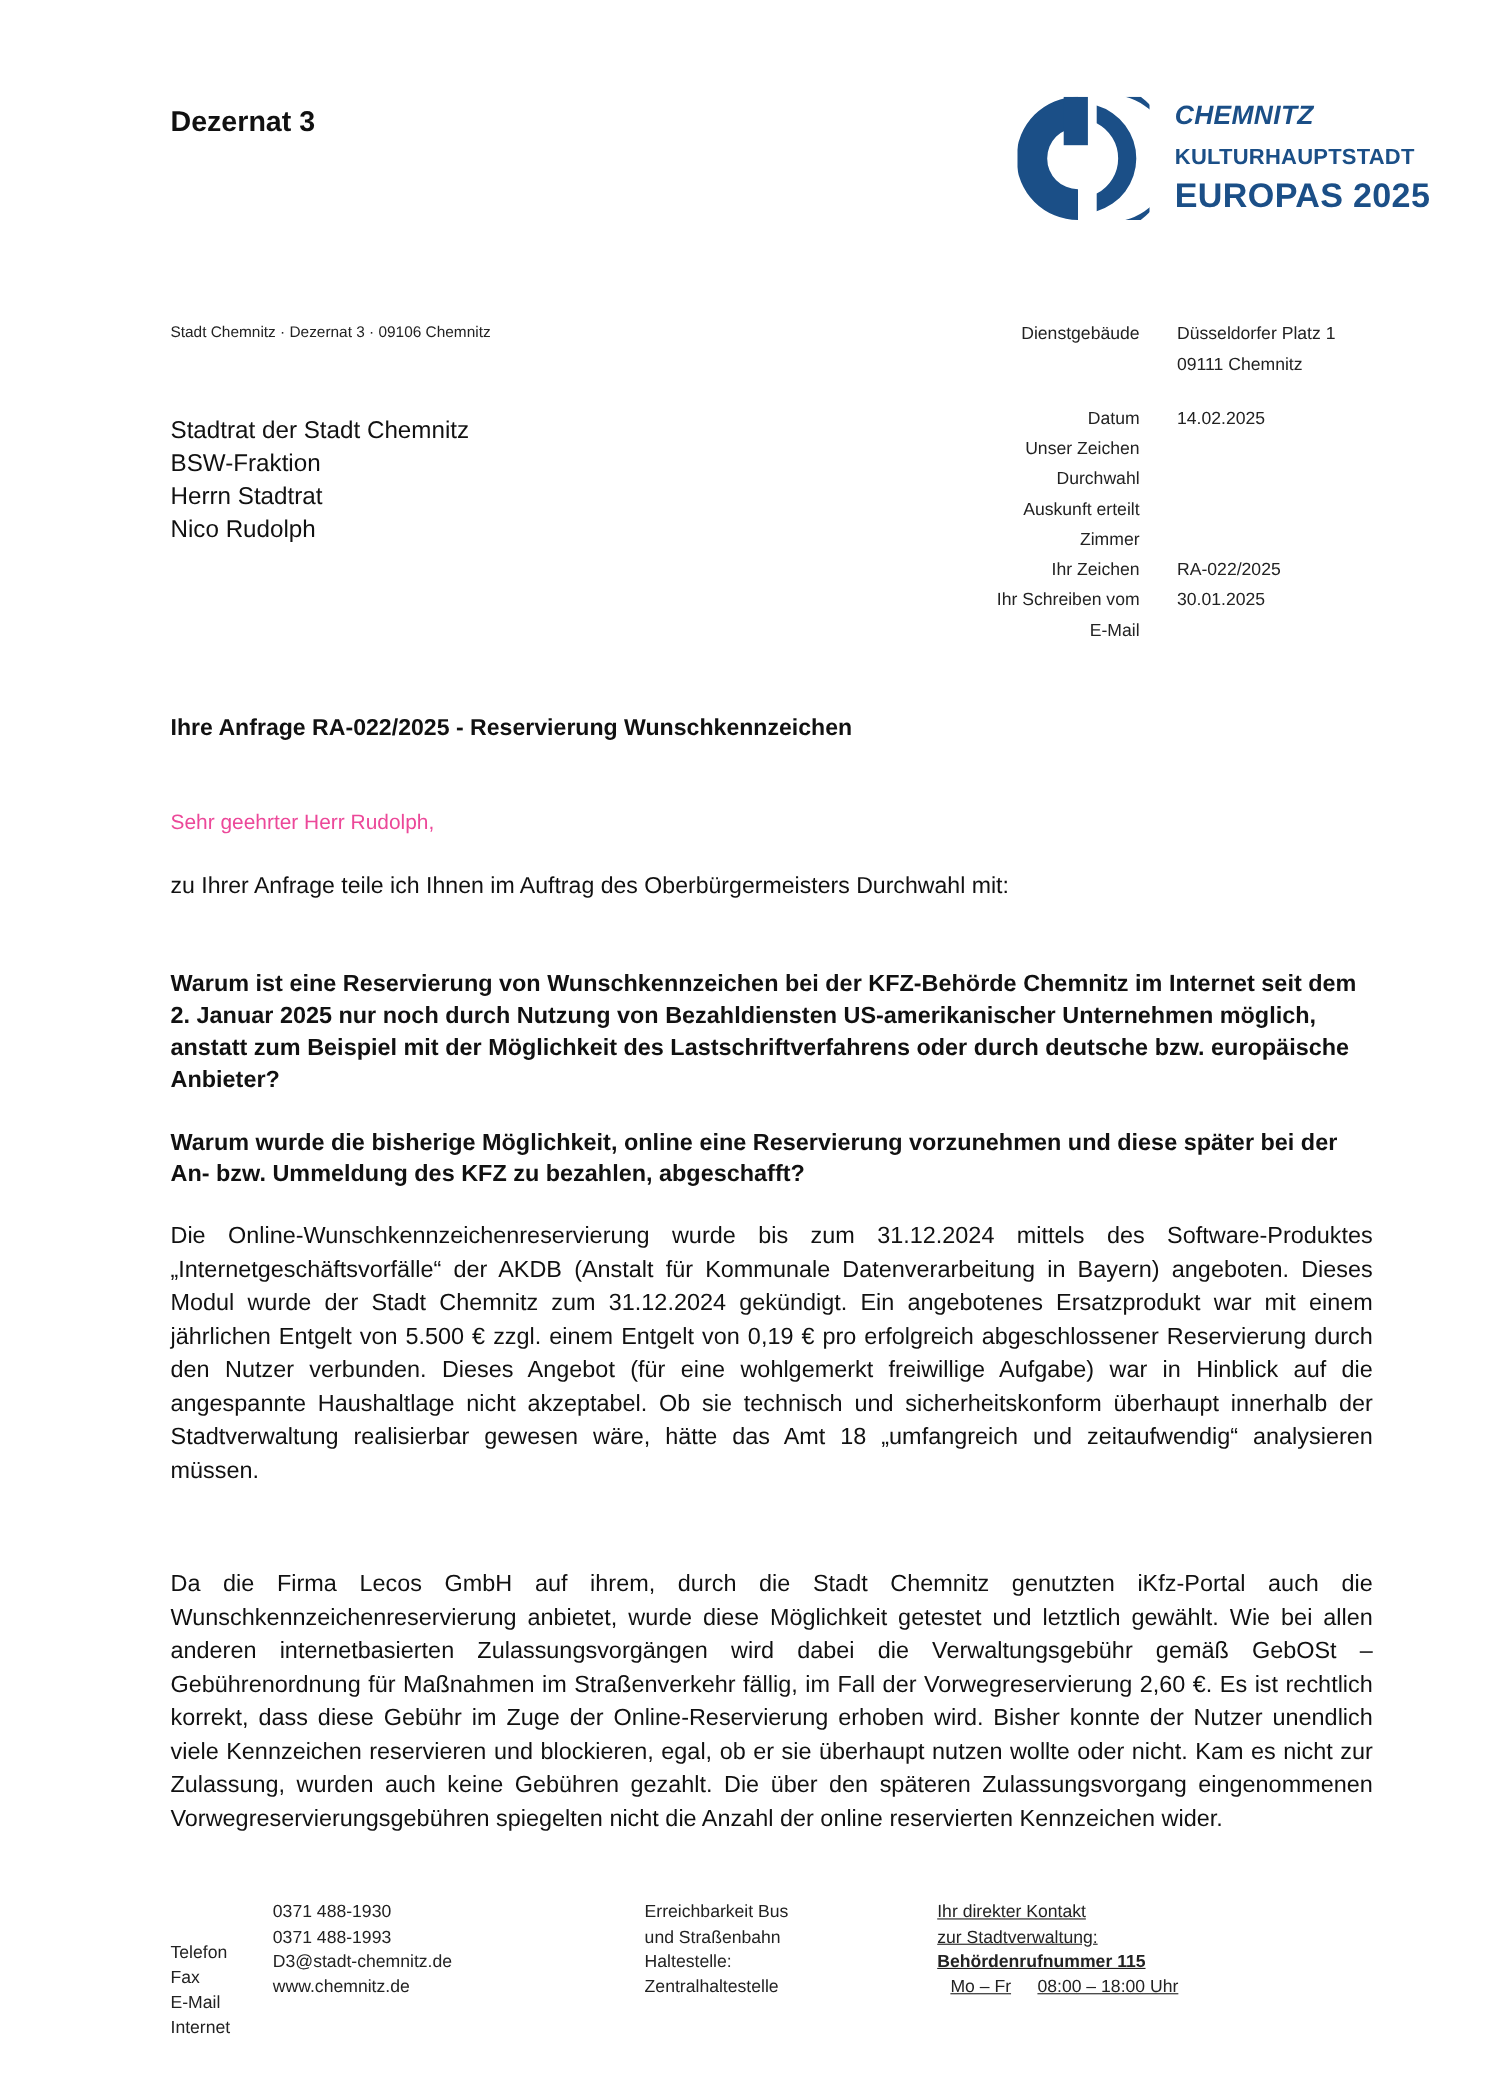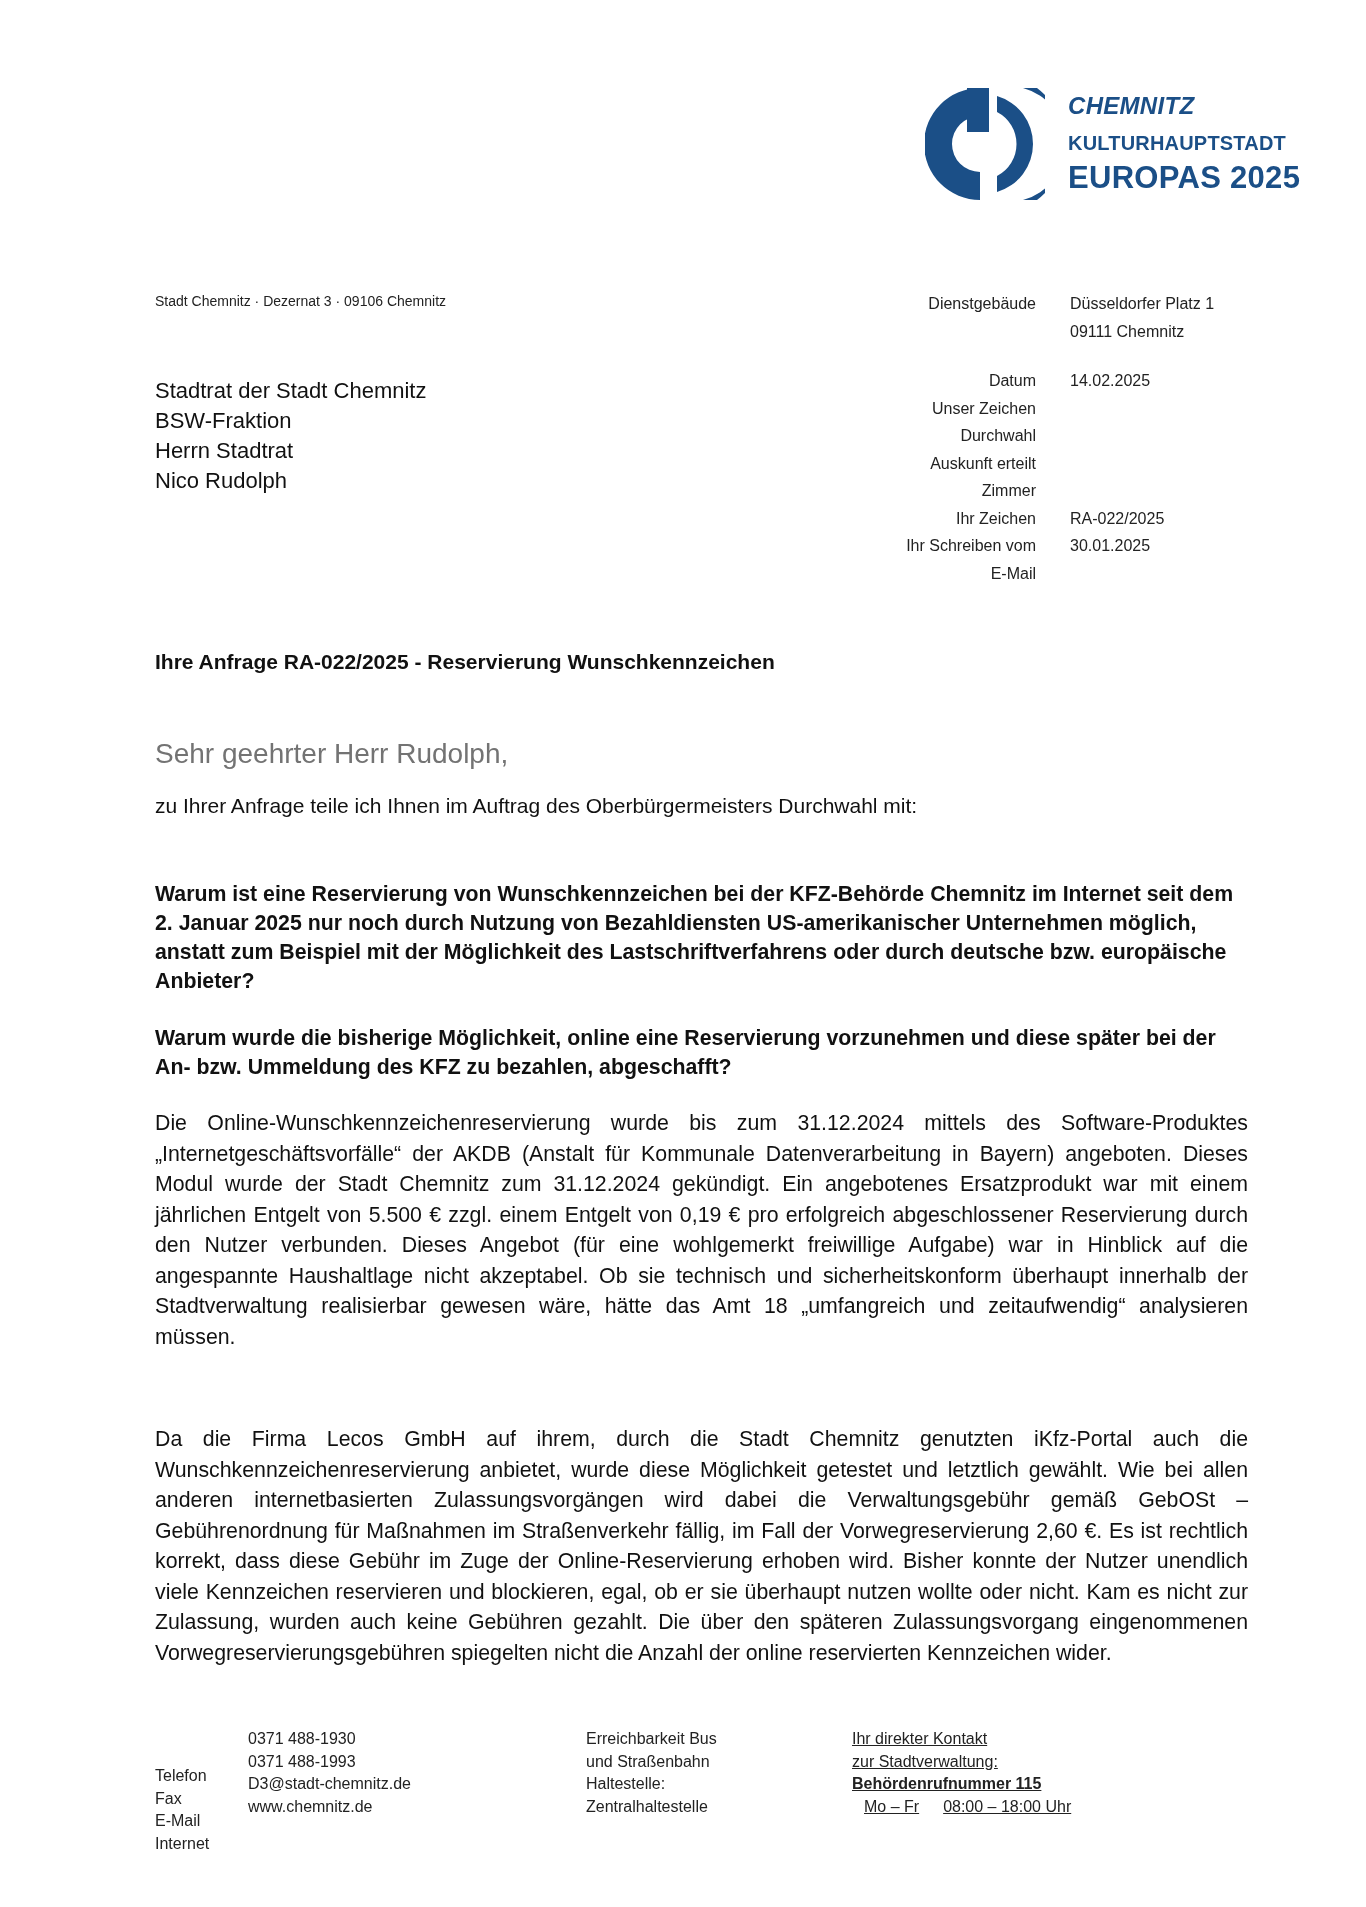--- a/index.html
+++ b/index.html
@@ -20,21 +20,21 @@
 
   .recipient { left: 155px; top: 376px; font-size: 22px; line-height: 30px; color: #111; }
 
   .meta-labels { right: 330px; top: 293px; text-align: right; font-size: 16px; color: #222; }
   .meta-values { left: 1070px; top: 293px; font-size: 16px; color: #222; }
   .meta-row { height: 27.5px; line-height: 22px; }
   .meta-gap { height: 22px; }
 
   .subject { left: 155px; top: 650px; font-size: 21px; font-weight: bold; color: #111; }
 
-  .salutation { left: 155px; top: 738px; font-size: 28px; color: #737373; }
+  .salutation { left: 155px; top: 738px; font-size: 19px; color: #ec4899; }
   .intro { left: 155px; top: 794px; font-size: 21px; color: #111; }
 
   .question { left: 155px; width: 1093px; font-size: 21.3px; font-weight: bold; line-height: 29px; color: #111; }
   .q1 { top: 880px; }
   .q2 { top: 1024px; }
 
   .para { left: 155px; width: 1093px; font-size: 21.3px; line-height: 30.5px; text-align: justify; color: #111; }
   .p1 { top: 1108px; }
   .p2 { top: 1424px; }
 
@@ -44,20 +44,21 @@
   .f-col2 { left: 248px; }
   .f-col3 { left: 586px; }
   .f-col4 { left: 852px; text-decoration: underline; }
   .f-hours { display: flex; gap: 24px; margin-left: 12px; }
   .bold { font-weight: bold; }
 </style>
 </head>
 <body>
 
 <div class="abs dept">
+  <div>Dezernat 3</div>
 </div>
 
 <svg class="abs logo" viewBox="0 0 120 112">
   <path d="M55 0 A56 56 0 1 0 55 112 L55 84 A28 28 0 1 1 55 28 Z" fill="#1b4f87"></path>
   <rect x="42" y="0" width="22" height="44" fill="#1b4f87"></rect>
   <path d="M72 8 A50 50 0 0 1 72 104 L72 88 A36 36 0 0 0 72 24 Z" fill="#1b4f87"></path>
   <path d="M98 0 A58 58 0 0 1 98 112 L112 112 A70 70 0 0 0 112 0 Z" fill="#1b4f87"></path>
   <rect x="0" y="52" width="60" height="10" fill="#ffffff" opacity="0"></rect>
 </svg>
 

